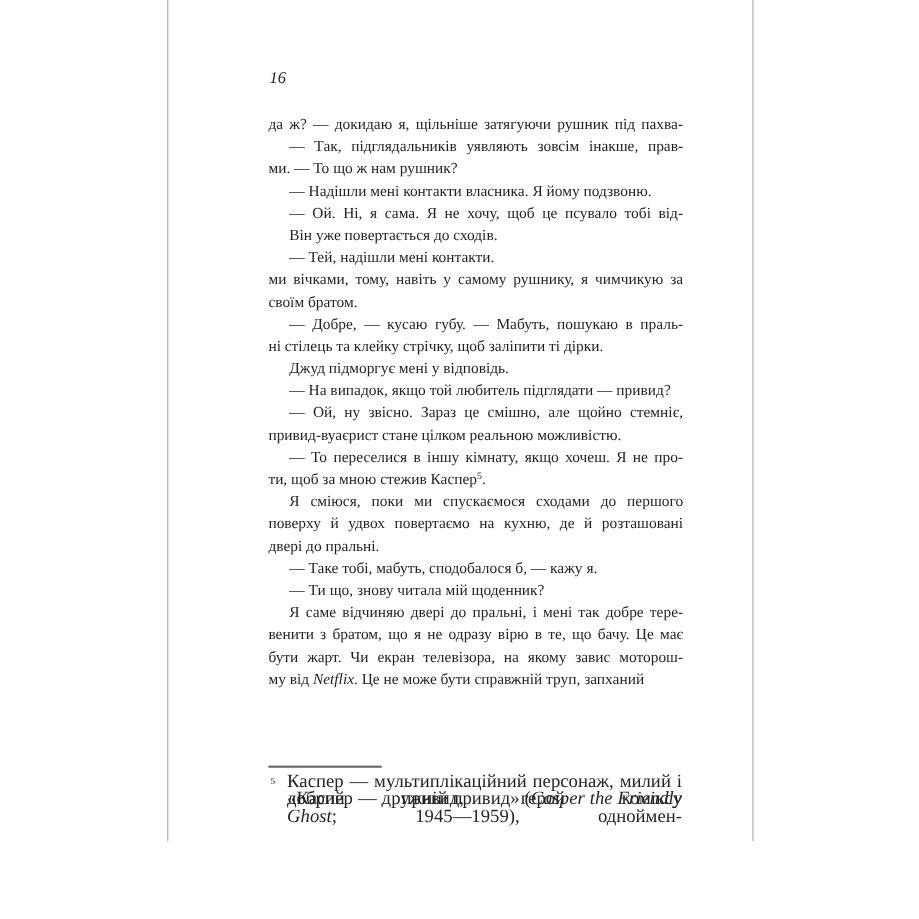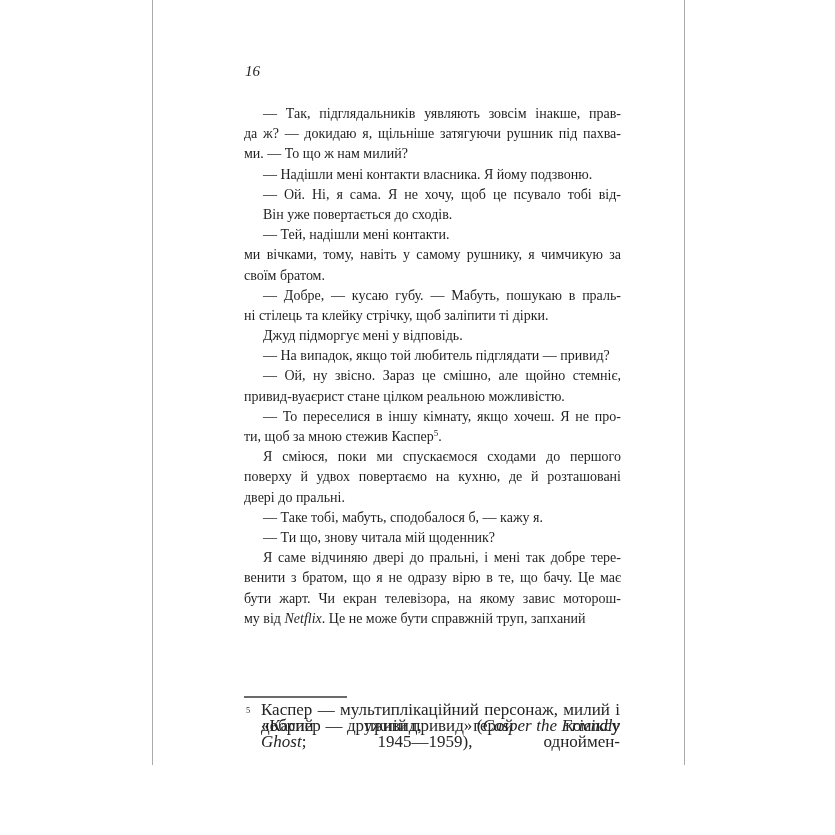--- a/index.html
+++ b/index.html
@@ -92,23 +92,23 @@
 <body>
 
 <div id="canvas">
   <div id="edge-left" class="page-edge"></div>
   <div id="edge-right" class="page-edge"></div>
 
   <div id="page-number">16</div>
 
   <div id="body-text">
       <div>
+        <div class="line j"><span>да ж? — докидаю я, щільніше затягуючи рушник під пахва-</span></div>
         <div class="line j ind"><span>— Так, підглядальників уявляють зовсім інакше, прав-</span></div>
-        <div class="line j"><span>да ж? — докидаю я, щільніше затягуючи рушник під пахва-</span></div>
-        <div class="line"><span>ми. — То що ж нам милий?</span></div>
+        <div class="line"><span>ми. — То що ж нам рушник?</span></div>
       </div>
       <div>
         <div class="line ind"><span>— Надішли мені контакти власника. Я йому подзвоню.</span></div>
       </div>
       <div>
         <div class="line j ind"><span>— Ой. Ні, я сама. Я не хочу, щоб це псувало тобі від-</span></div>
       </div>
       <div>
         <div class="line ind"><span>Він уже повертається до сходів.</span></div>
       </div>

